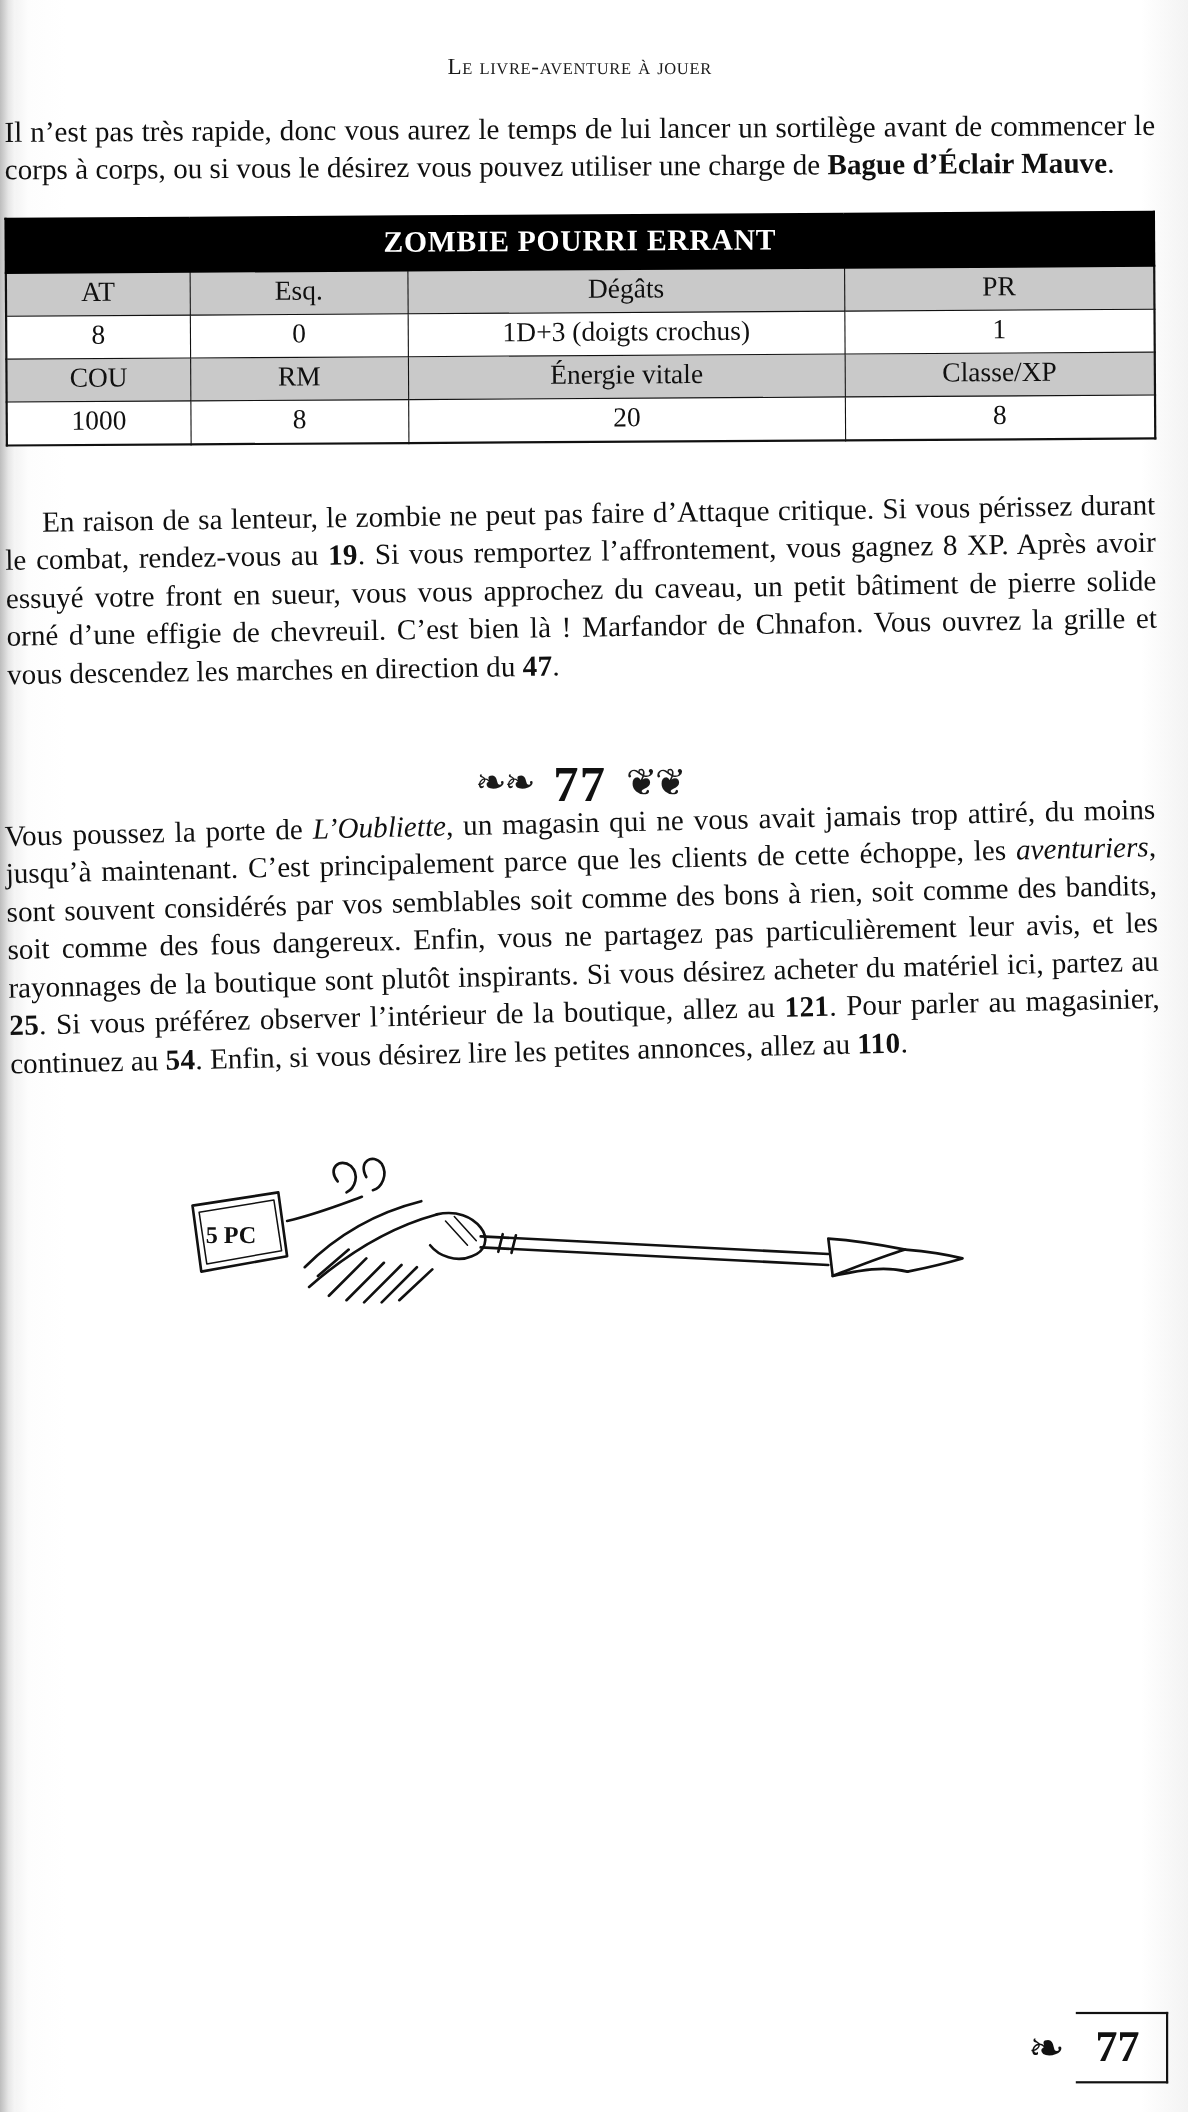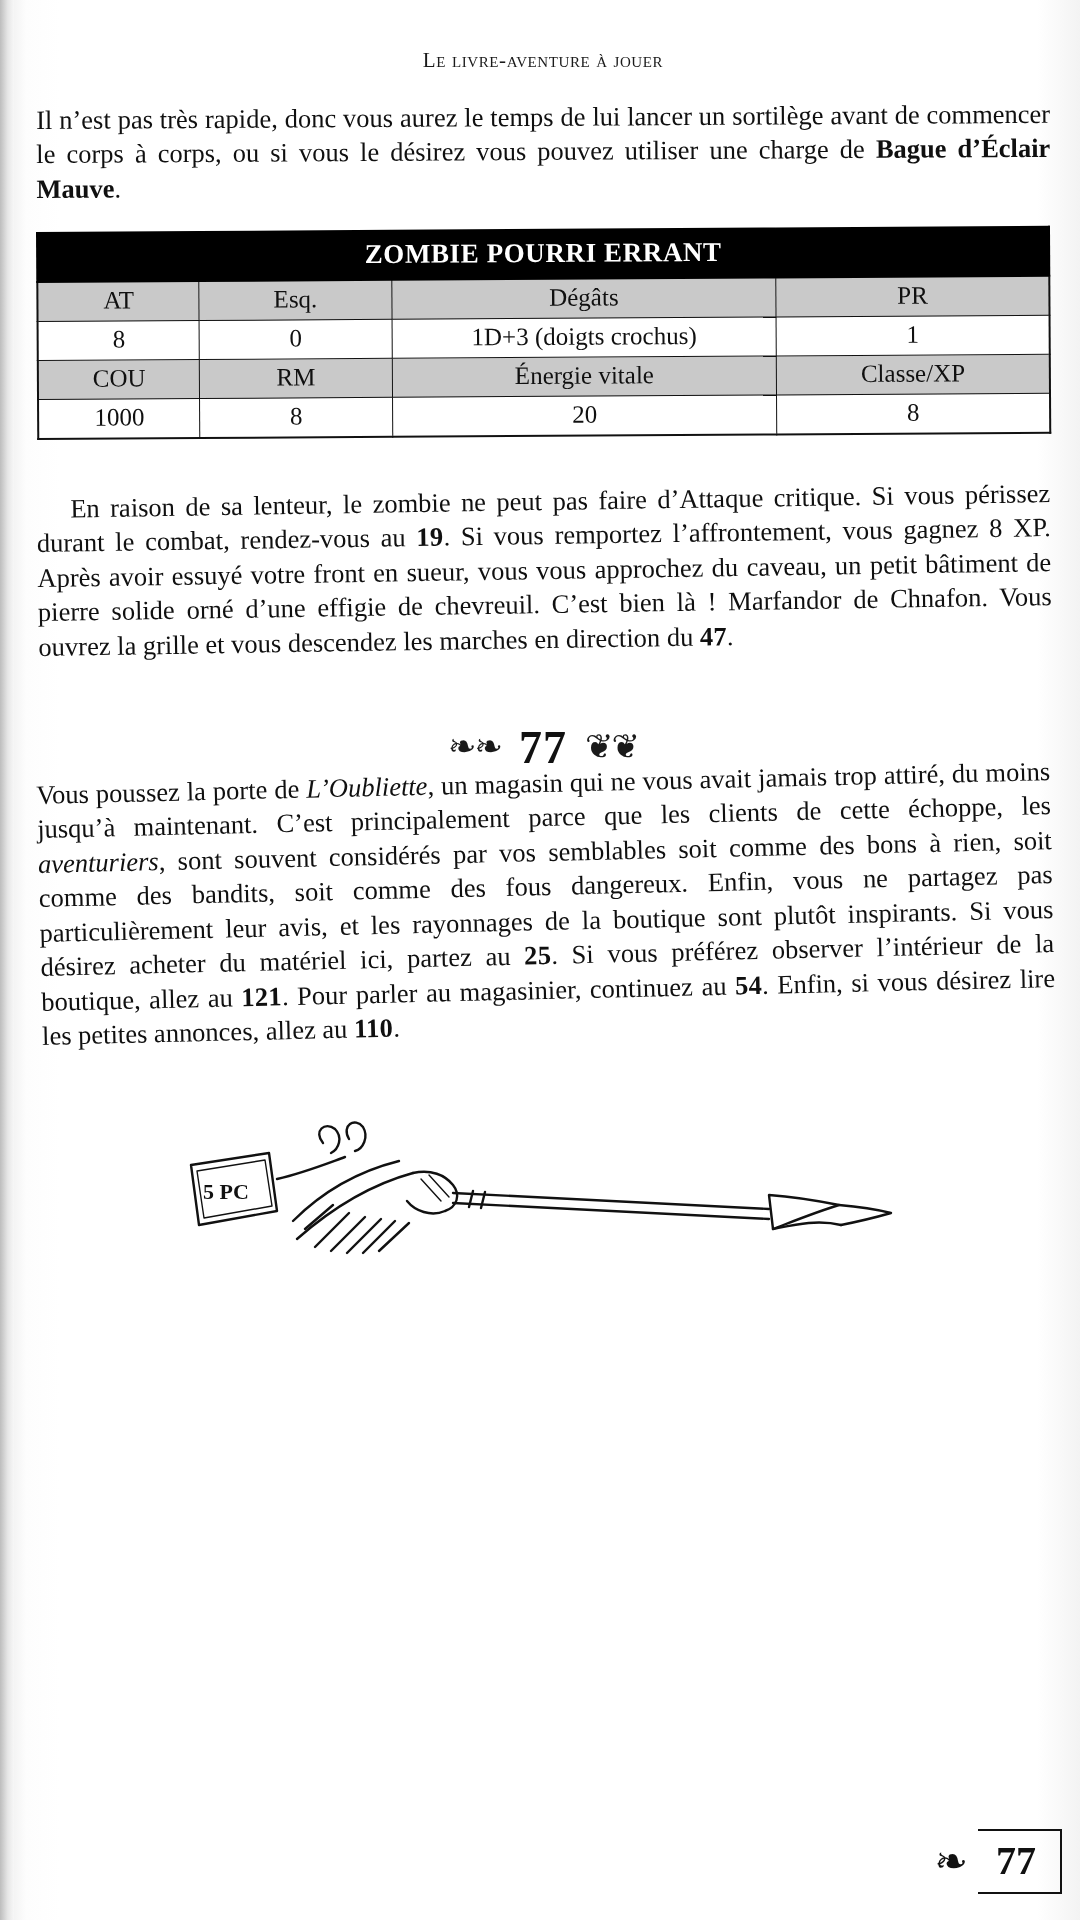--- a/index.html
+++ b/index.html
@@ -26,21 +26,21 @@
   .edge-left {
     position: absolute;
     left: 0; top: 0; bottom: 0;
     width: 14px;
     background: linear-gradient(to right, #bdbdbd, #e6e6e6 55%, #f7f7f7);
   }
 
   .content {
     position: absolute;
     left: 0; right: 0; top: 0;
-    padding: 0 30px 0 36px;
+    padding: 0 30px 0 4px;
   }
 
   
   .running-head {
     text-align: center;
     margin-top: 48px;
     font-variant: small-caps;
     font-size: 21px;
     letter-spacing: 0.6px;
     color: #1a1a1a;

